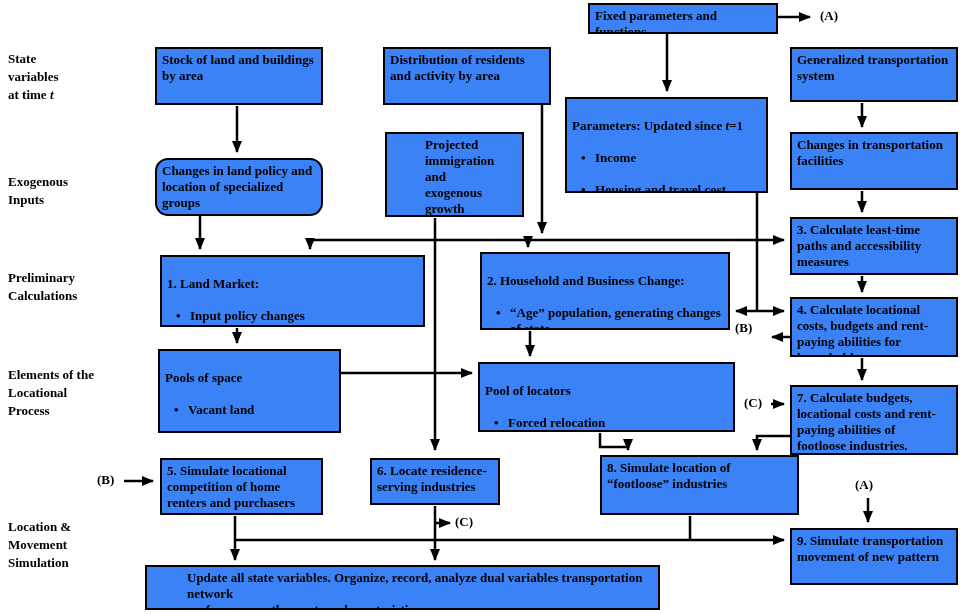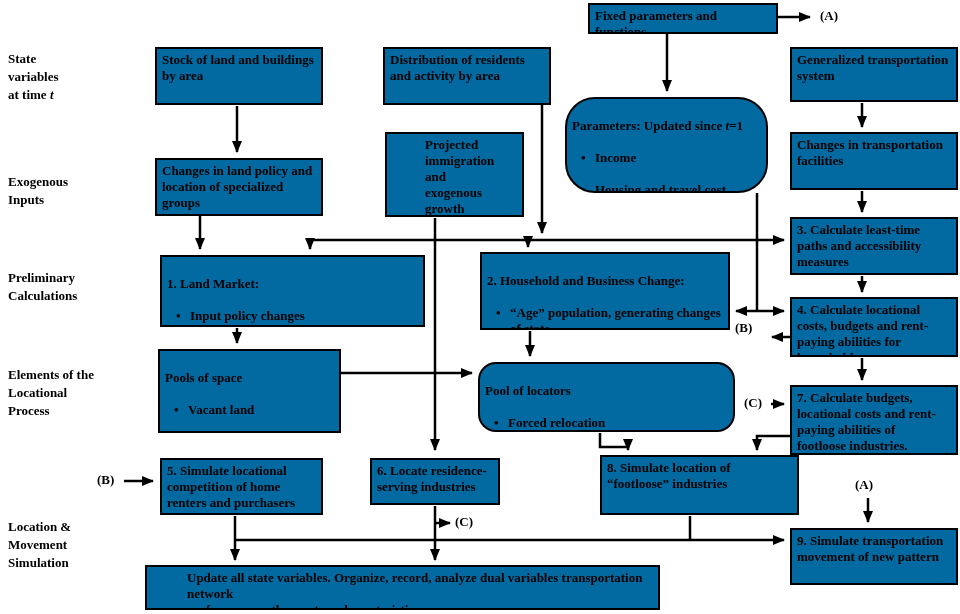--- a/index.html
+++ b/index.html
@@ -2,21 +2,21 @@
 <html><head>
 <meta charset="utf-8">
 <style>
   html,body{margin:0;padding:0;background:#fff;}
   .canvas{
     position:relative;width:960px;height:614px;background:#ffffff;
     font-family:"Liberation Serif", serif;color:#000;overflow:hidden;
   }
   svg.arrows{position:absolute;left:0;top:0;}
   .box{
-    position:absolute;background:#0369a1;border:2px solid #000;
+    position:absolute;background:#3b82f6;border:2px solid #000;
     font-weight:bold;font-size:13px;line-height:16px;
     padding:3px 5px;box-sizing:border-box;overflow:hidden;
     white-space:pre-line;
   }
   .bt{white-space:pre-line;}
   .bi{display:flex;white-space:normal;}
   .bu{width:14px;padding-left:9px;flex:0 0 auto;}
   .btx{flex:1;white-space:pre-line;}
   .side-label{
     position:absolute;font-weight:bold;font-size:13px;line-height:18px;
@@ -113,37 +113,37 @@
 
   <div class="box" style="left:155px;top:47px;width:168px;height:58px;">Stock of land and buildings
 by area</div>
 
   <div class="box" style="left:383px;top:47px;width:168px;height:58px;">Distribution of residents
 and activity by area</div>
 
   <div class="box" style="left:790px;top:47px;width:168px;height:55px;">Generalized transportation
 system</div>
 
-  <div class="box" style="left:565px;top:97px;width:203px;height:96px;border-radius:30px;">
+  <div class="box" style="left:565px;top:97px;width:203px;height:96px;">
     <div class="bt"><span>Parameters: Updated since </span><span class="it">t</span><span>=1</span></div>
     <div class="bi">
         <span class="bu">•</span>
         <span class="btx">Income</span>
       </div>
     <div class="bi">
         <span class="bu">•</span>
         <span class="btx">Housing and travel cost</span>
       </div>
     
   </div>
 
   <div class="box" style="left:790px;top:132px;width:168px;height:58px;">Changes in transportation
 facilities</div>
 
-  <div class="box" style="left:155px;top:158px;width:168px;height:58px;">Changes in land policy and
+  <div class="box" style="left:155px;top:158px;width:168px;height:58px;border-radius:13px;">Changes in land policy and
 location of specialized
 groups</div>
 
   <div class="box" style="left:385px;top:132px;width:139px;height:85px;padding-left:38px;">Projected
 immigration and
 exogenous growth
 of business activity</div>
 
   <div class="box" style="left:790px;top:217px;width:168px;height:58px;">3. Calculate least-time
 paths and accessibility
@@ -177,21 +177,21 @@
   <div class="box" style="left:158px;top:349px;width:183px;height:84px;">
     <div class="bt">Pools of space</div>
     <div class="bi">
         <span class="bu">•</span>
         <span class="btx">Vacant land</span>
       </div>
     
     
   </div>
 
-  <div class="box" style="left:478px;top:362px;width:257px;height:70px;border-radius:18px;">
+  <div class="box" style="left:478px;top:362px;width:257px;height:70px;">
     <div class="bt">Pool of locators</div>
     <div class="bi">
         <span class="bu">•</span>
         <span class="btx">Forced relocation</span>
       </div>
     
     
   </div>
 
   <div class="box" style="left:790px;top:385px;width:168px;height:70px;">7. Calculate budgets,

